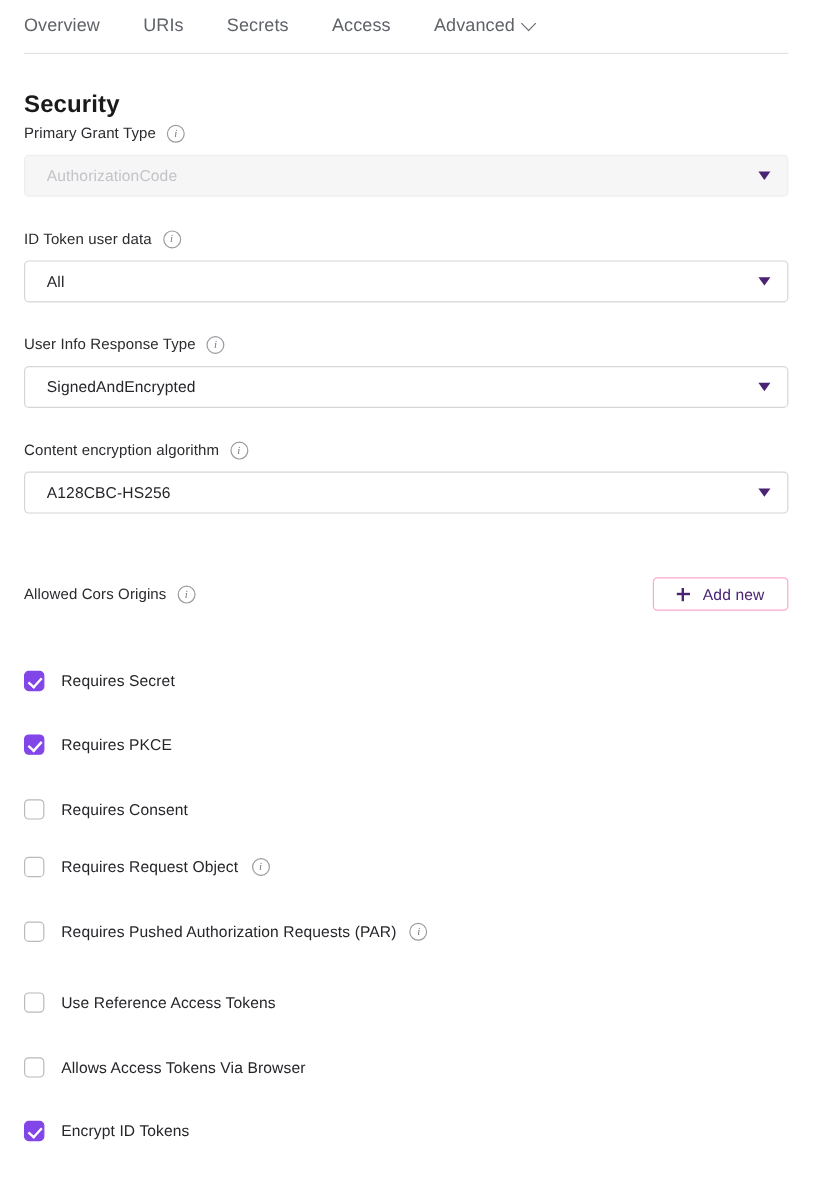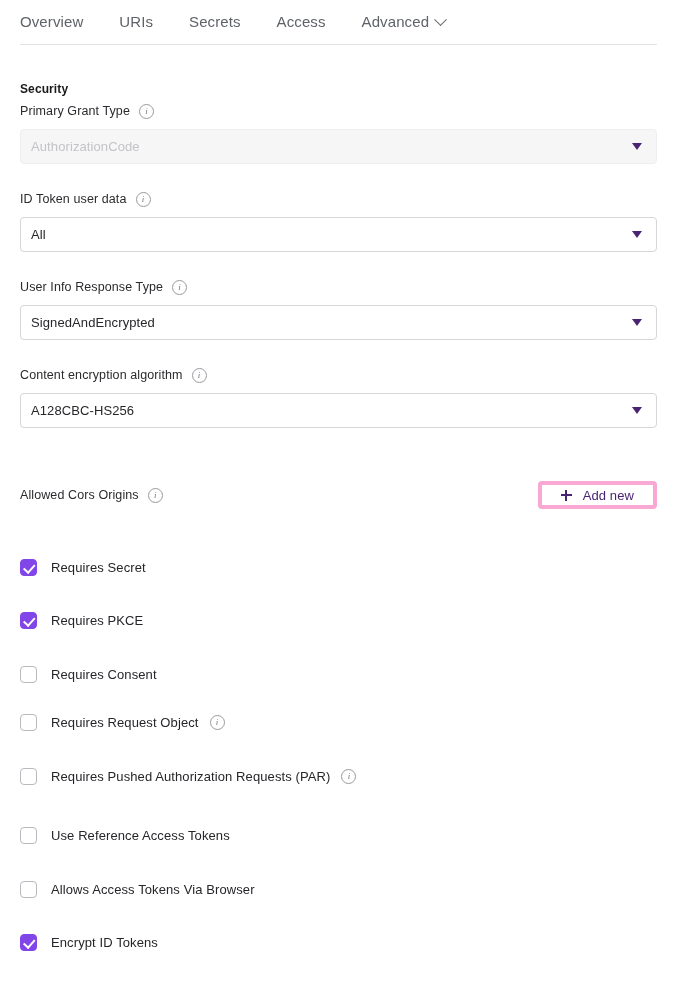--- a/index.html
+++ b/index.html
@@ -55,22 +55,22 @@
     height: 9px;
     border-right: 1.4px solid #6b6b70;
     border-bottom: 1.4px solid #6b6b70;
     transform: rotate(45deg) translate(-2px, -2px);
   }
 
   
   .section-title {
     position: absolute;
     left: 20px;
-    top: 82px;
-    font-size: 12px;
+    top: 76px;
+    font-size: 20px;
     font-weight: bold;
     color: #1a1a1a;
     letter-spacing: 0.1px;
   }
 
   
   .field-label {
     display: flex;
     align-items: center;
     gap: 9px;
@@ -101,21 +101,21 @@
   .select-box {
     position: absolute;
     left: 20px;
     width: 637px;
     height: 35px;
     border: 1px solid #d6d6da;
     border-radius: 4px;
     background: #ffffff;
     display: flex;
     align-items: center;
-    padding: 0 14px 0 10px;
+    padding: 0 14px 0 18px;
     cursor: pointer;
   }
   .select-box.disabled {
     background: #f6f6f7;
     border-color: #eeeef0;
     cursor: default;
   }
   .select-value {
     flex: 1;
     font-size: 13px;
@@ -148,21 +148,21 @@
     display: flex;
     align-items: center;
     justify-content: space-between;
   }
   .add-new-btn {
     display: inline-flex;
     align-items: center;
     gap: 11px;
     height: 28px;
     padding: 0 19px;
-    border: 4px solid #f9a8d4;
+    border: 1px solid #f9a8d4;
     border-radius: 4px;
     background: #ffffff;
     color: #4a2472;
     font-size: 13px;
     font-family: "Liberation Sans", sans-serif;
     letter-spacing: 0.1px;
     cursor: pointer;
     justify-content: center;
   }
   .plus-icon {

